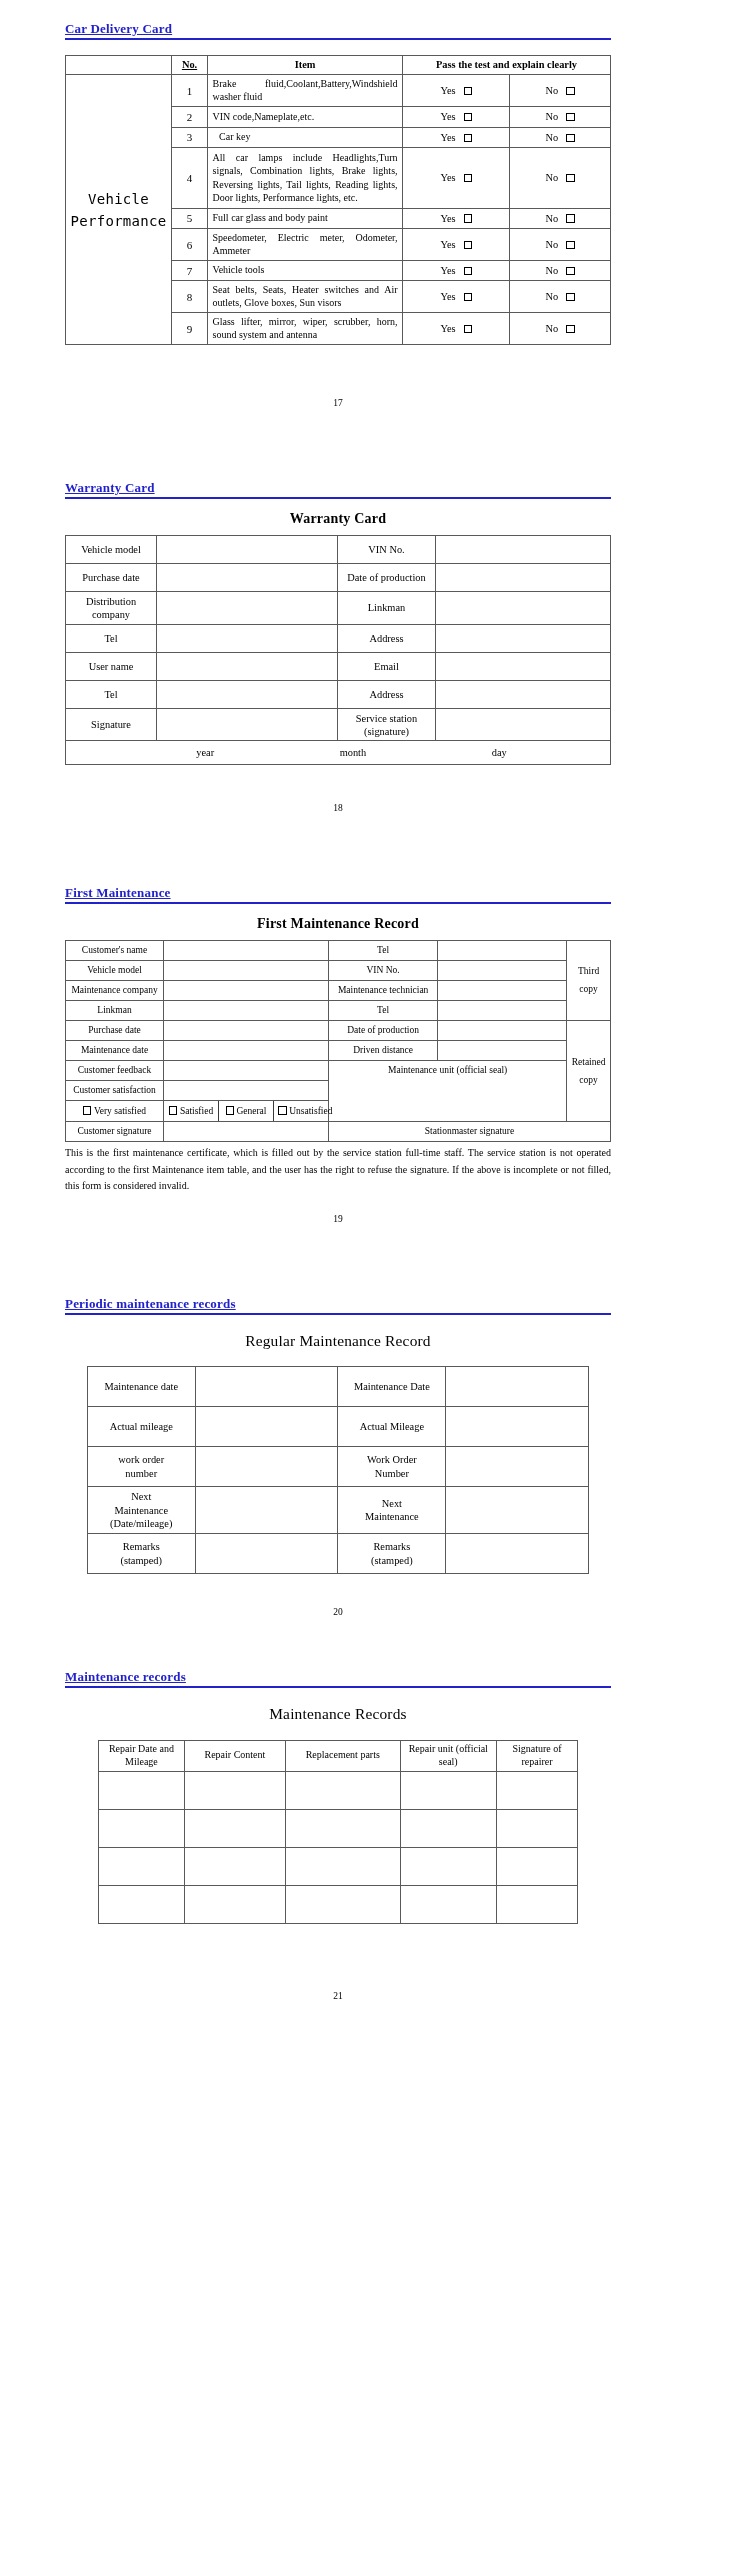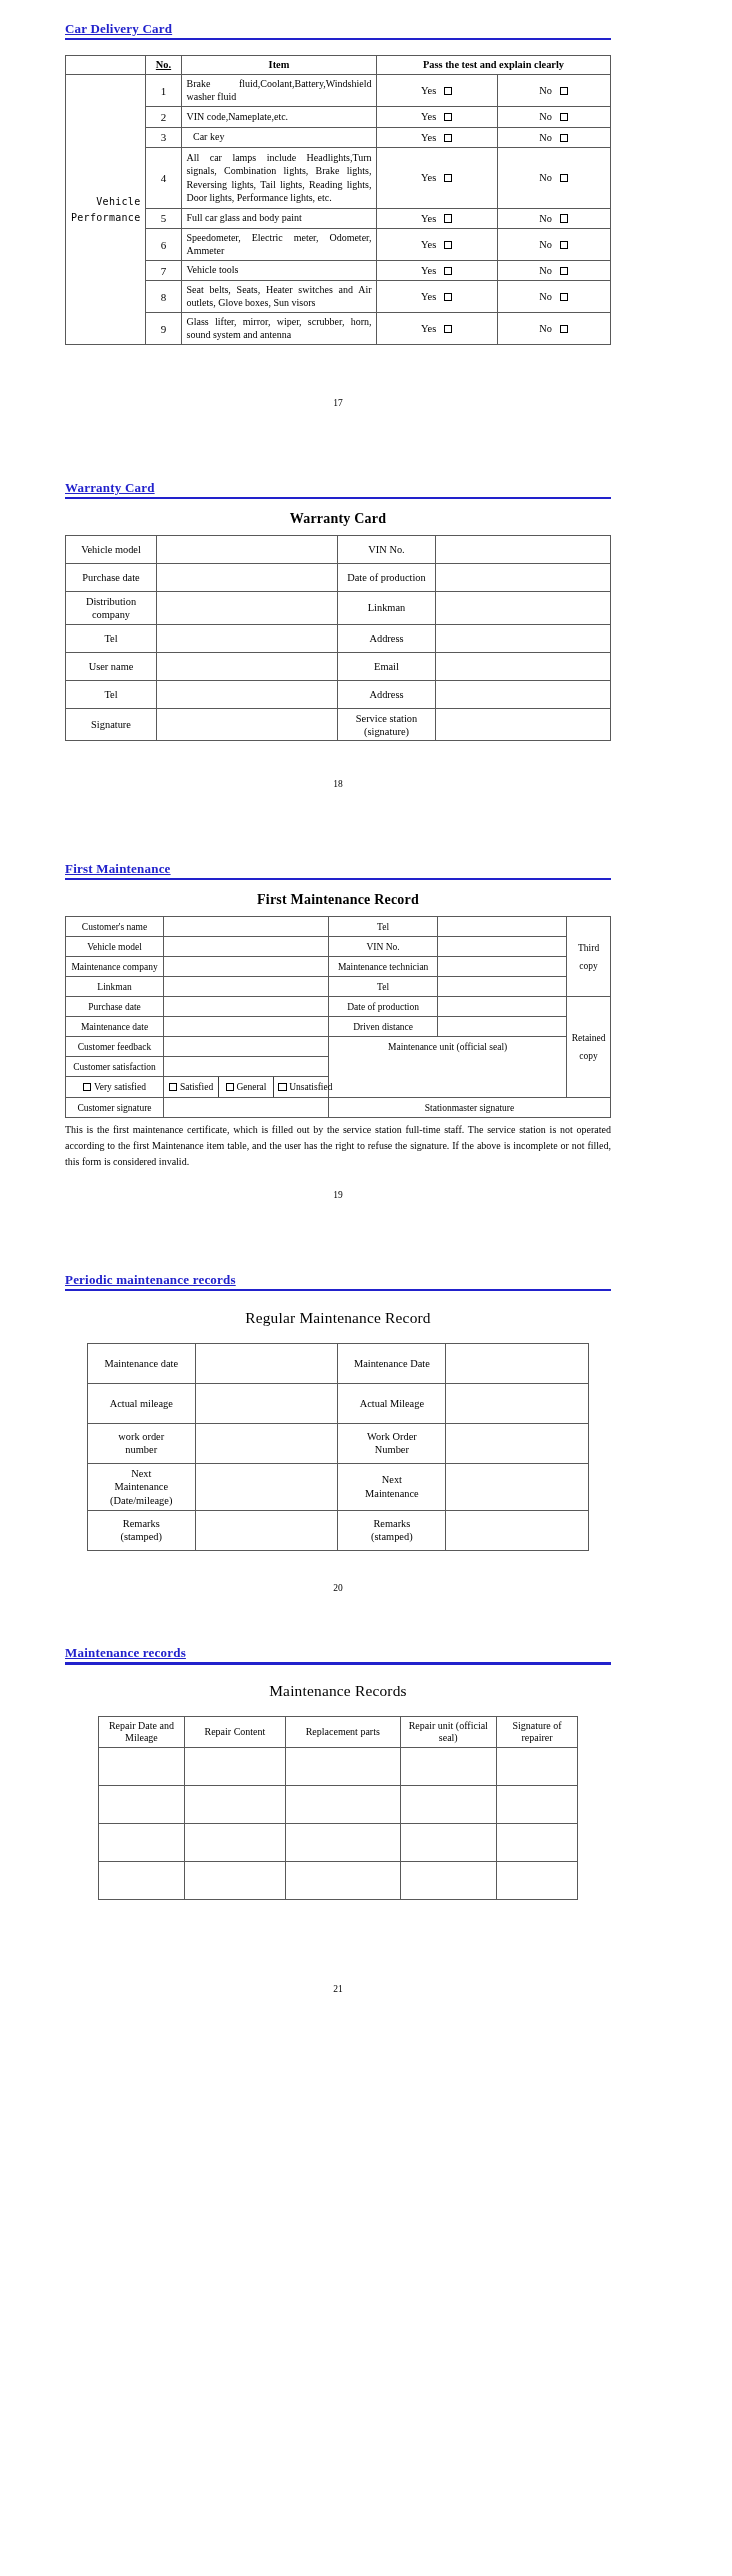--- a/index.html
+++ b/index.html
@@ -75,22 +75,22 @@
   
   .delivery { margin: 0 auto; width: 100%; }
   .delivery td, .delivery th { border: 0.9px solid #666; }
   .delivery th { font-size: 10.4px; padding: 3.6px 3.6px; }
   .delivery .c-cat { width: 80px; }
   .delivery .c-no  { width: 36px; text-decoration: underline; }
   .delivery .c-item{ width: 195px; }
   .delivery .c-yes { width: 95px; }
   .cat-label {
     font-family: "DejaVu Sans Mono", "Liberation Mono", monospace;
-    font-size: 10px;
-    text-align: right;
+    font-size: 14px;
+    text-align: center;
     line-height: 1.6;
     letter-spacing: 0.3px;
   }
   .item-cell { padding: 3.6px 5.4px; text-align: justify; text-align-last: left; }
   .no-cell { text-align: center; font-size: 11px; }
   .yn { white-space: nowrap; font-size: 10.4px; }
   .box {
     display: inline-block;
     width: 8.1px; height: 8.1px;
     border: 1px solid #000;
@@ -296,20 +296,29 @@
       <td class="lab">Tel</td>
       <td class="val"></td>
       <td class="lab2">Address</td>
       <td class="val2"></td>
     </tr>
     <tr>
       <td class="lab">Signature</td>
       <td class="val"></td>
       <td class="lab2" style="line-height:1.25"><span>Service station</span><br><span>(signature)</span></td>
       <td class="val2"></td>
+    </tr>
+    <tr class="ymd">
+      <td colspan="4">
+        <div class="ymd-inner">
+          <span>year</span>
+          <span>month</span>
+          <span>day</span>
+        </div>
+      </td>
     </tr>
   </tbody>
     </table>
 
 
   <div style="height:23.5px"></div>
   <div class="pageno">18</div>
 </div>
 
 <div class="spacer-lg"></div>
@@ -451,21 +460,21 @@
 <div class="spacer-md"></div>
 
 <div class="page">
   <div class="sec-head">
     <span class="sec-title">Maintenance records</span>
     <span class="sec-rule"></span>
   </div>
 
   <div class="doc-title big">Maintenance Records</div>
 
-  <table class="bordered records" style="width:88%;margin:16px auto">
+  <table class="bordered records" style="width:88%;margin:0 auto">
     <tbody>
         <tr>
       <th style="width:18%">Repair Date and Mileage</th>
       <th style="width:21%">Repair Content</th>
       <th style="width:24%">Replacement parts</th>
       <th style="width:20%">Repair unit (official seal)</th>
       <th style="width:17%">Signature of repairer</th>
     </tr>
     <tr>
       <td></td>

